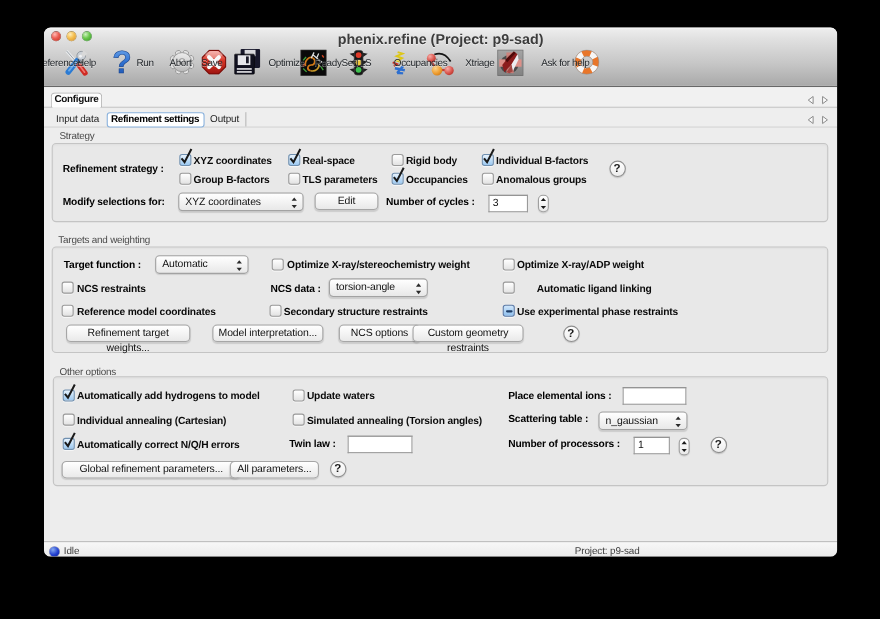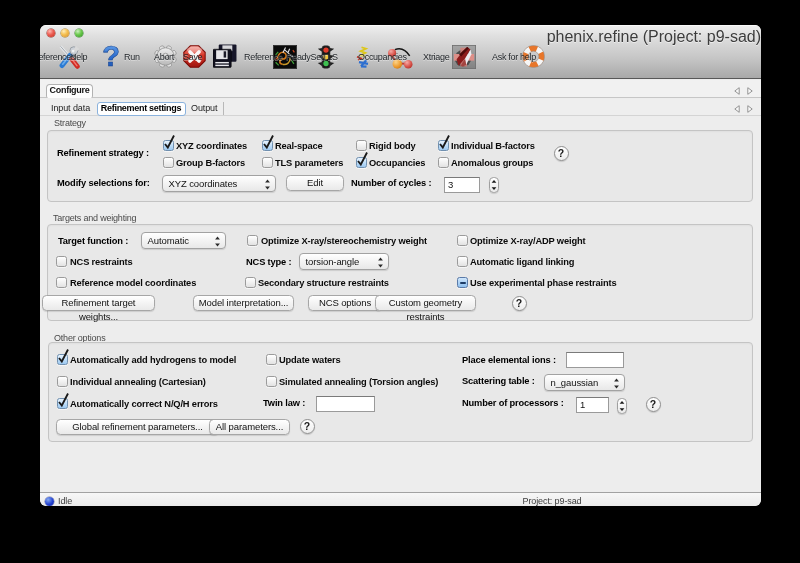--- a/index.html
+++ b/index.html
@@ -15,22 +15,22 @@
 
 #tbar { position:absolute; left:0; top:0; width:100%; height:53.5px;
   background:linear-gradient(180deg,#efefef 0%,#e0e0e0 20%,#c6c6c6 62%,#a9a9a9 100%);
   border-bottom:1.2px solid #585858; border-radius:6px 6px 0 0;
 }
 #tbar:before { content:""; position:absolute; left:1px; right:1px; top:0; height:1px; background:rgba(255,255,255,.65); border-radius:6px 6px 0 0;}
 .light { position:absolute; top:4.2px; width:7.6px; height:7.6px; border-radius:50%; }
 #lr { left:7.2px; background:radial-gradient(circle at 35% 28%,#ffb9b2,#ec5f55 45%,#d33e30 80%); box-shadow:0 0 0 0.5px rgba(120,20,10,.8);}
 #ly { left:21.2px; background:radial-gradient(circle at 35% 28%,#ffeeba,#f5bf50 45%,#e0a03a 80%); box-shadow:0 0 0 0.5px rgba(150,105,10,.8);}
 #lg { left:35.2px; background:radial-gradient(circle at 35% 28%,#cdf0c0,#6cc94e 45%,#47a833 80%); box-shadow:0 0 0 0.5px rgba(30,110,20,.8);}
-#title { position:absolute; top:3px; left:0; width:100%; text-align:right;
-  font-size:16px; font-weight:normal; color:#3c3c3c; letter-spacing:0; text-shadow:0 1px 0 rgba(255,255,255,.55); }
+#title { position:absolute; top:3px; left:0; width:100%; text-align:center;
+  font-size:13px; font-weight:bold; color:#3c3c3c; letter-spacing:0; text-shadow:0 1px 0 rgba(255,255,255,.55); }
 .tlabel { position:absolute; top:27px; font-size:9px; letter-spacing:-0.3px; color:#24282c; text-align:left; white-space:nowrap; text-shadow:0 1px 0 rgba(255,255,255,.45); }
 .ticon { position:absolute; }
 
 #trow1 { position:absolute; left:0; top:54.7px; width:100%; height:18px; background:#f1f1f1; border-bottom:1px solid #c6c6c6; }
 #tab-conf { position:absolute; left:6px; top:4px; width:47px; height:14.5px; background:#fdfdfd; border:1px solid #b2b2b2; border-bottom:none; border-radius:4px 4px 2px 2px; font-size:9px; font-weight:bold; letter-spacing:-0.3px; color:#111; text-align:center; line-height:11.5px; }
 #trow2 { position:absolute; left:0; top:73.7px; width:100%; height:17.5px; background:#eeeeee; border-bottom:1px solid #d4d4d4; }
 .t2 { position:absolute; top:4.5px; font-size:9px; letter-spacing:-0.1px; color:#222; }
 #tab-sel { position:absolute; left:56.5px; top:3.8px; width:89px; height:13.5px; background:#fff; border:1.2px solid #8ab2dd; border-radius:3px; font-size:9px; font-weight:bold; letter-spacing:-0.3px; color:#000; text-align:center; line-height:11.5px; }
 .tdiv { position:absolute; top:3.5px; width:1px; height:13px; background:#b8b8b8; }
 
@@ -219,21 +219,21 @@
   </g>
   <circle cx="11" cy="11" r="10.6" fill="none" stroke="#8c9298" stroke-width="0.5"></circle>
   <circle cx="11" cy="11" r="5.1" fill="none" stroke="#8c9298" stroke-width="0.5"></circle>
 </svg>
 
 <div class="tlabel" style="left:-10px;width:80px">Preferences</div>
 <div class="tlabel" style="left:30px;width:80px">Help</div>
 <div class="tlabel" style="left:84px;width:80px">Run</div>
 <div class="tlabel" style="left:114px;width:80px">Abort</div>
 <div class="tlabel" style="left:143px;width:80px">Save</div>
-<div class="tlabel" style="left:204px;width:80px">Reference</div>
+<div class="tlabel" style="left:204px;width:80px">Optimize</div>
 <div class="tlabel" style="left:246px;width:80px">ReadySet</div>
 <div class="tlabel" style="left:282px;width:80px">TLS</div>
 <div class="tlabel" style="left:318px;width:80px">Occupancies</div>
 <div class="tlabel" style="left:383px;width:80px">Xtriage</div>
 <div class="tlabel" style="left:452px;width:80px">Ask for help</div>
 
 <div id="trow1">
   <div id="tab-conf">Configure</div>
 </div>
 <svg class="abs" style="left:694px;top:62px" width="20" height="9" viewBox="0 0 20 9">
@@ -309,34 +309,34 @@
 <div class="dd" style="left:101px;top:207px;width:85px">Automatic<svg class="dda" width="7" height="15" viewBox="0 0 7 15">
         <polygon points="3.5,2.6 1.1,5.6 5.9,5.6"></polygon>
         <polygon points="3.5,12.4 1.1,9.4 5.9,9.4"></polygon>
       </svg></div>
 <div class="cb" style="left:207px;top:210px"></div>
 <div class="cbl" style="left:221px;top:211px">Optimize X-ray/stereochemistry weight</div>
 <div class="cb" style="left:417px;top:210px"></div>
 <div class="cbl" style="left:430px;top:211px">Optimize X-ray/ADP weight</div>
 <div class="cb" style="left:16px;top:231px"></div>
 <div class="cbl" style="left:30px;top:232px">NCS restraints</div>
-<div class="bl" style="left:206px;top:231.5px">NCS type :</div>
+<div class="bl" style="left:206px;top:231.5px">NCS data :</div>
 <div class="dd" style="left:259px;top:228px;width:90px">torsion-angle<svg class="dda" width="7" height="15" viewBox="0 0 7 15">
         <polygon points="3.5,2.6 1.1,5.6 5.9,5.6"></polygon>
         <polygon points="3.5,12.4 1.1,9.4 5.9,9.4"></polygon>
       </svg></div>
 <div class="cb" style="left:417px;top:231px"></div>
-<div class="cbl" style="left:430px;top:232px">Automatic ligand linking</div>
+<div class="cbl" style="left:448px;top:232px">Automatic ligand linking</div>
 <div class="cb" style="left:16px;top:252px"></div>
 <div class="cbl" style="left:30px;top:253px">Reference model coordinates</div>
 <div class="cb" style="left:204.5px;top:252px"></div>
 <div class="cbl" style="left:218px;top:253px">Secondary structure restraints</div>
 <div class="cb mix" style="left:417px;top:252px"></div>
 <div class="cbl" style="left:430px;top:253px">Use experimental phase restraints</div>
-<div class="btn" style="left:2px;top:270px;width:113px">Refinement target weights...</div>
+<div class="btn" style="left:20px;top:270px;width:113px">Refinement target weights...</div>
 <div class="btn" style="left:153px;top:270px;width:101px">Model interpretation...</div>
 <div class="btn" style="left:268px;top:270px;width:74px">NCS options</div>
 <div class="btn" style="left:335px;top:270px;width:101px">Custom geometry restraints</div>
 <div class="help" style="left:471.5px;top:271px">?</div>
 
 <div class="glabel" style="left:14px;top:308px">Other options</div>
 <div class="gbox" style="left:8px;top:317px;width:705px;height:100px"></div>
 <div class="cb on" style="left:17px;top:329px"></div>
     <svg class="chk" style="left:16px;top:323px" width="14" height="17">
       <path d="M3,10 L5.8,13.5 L12,1.5" stroke="#1a1a1a" stroke-width="1.85" fill="none"></path>

